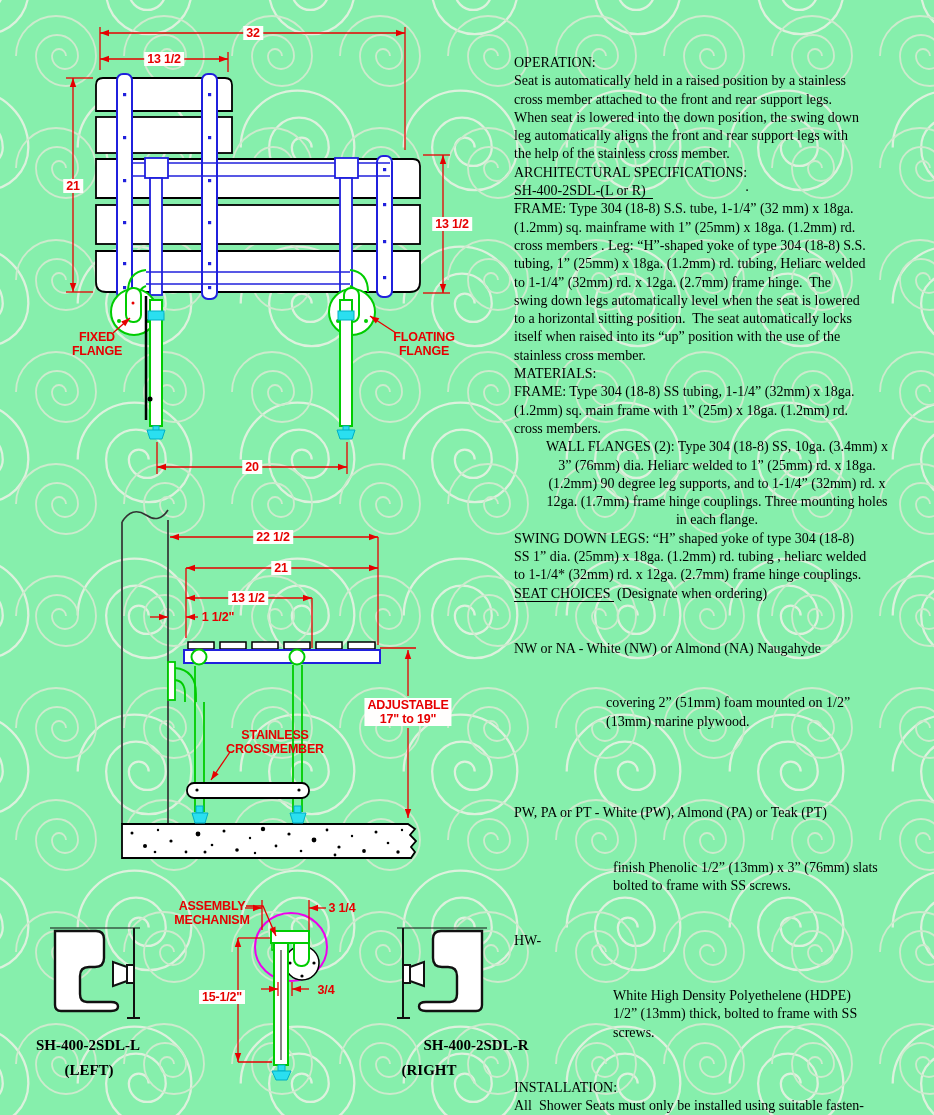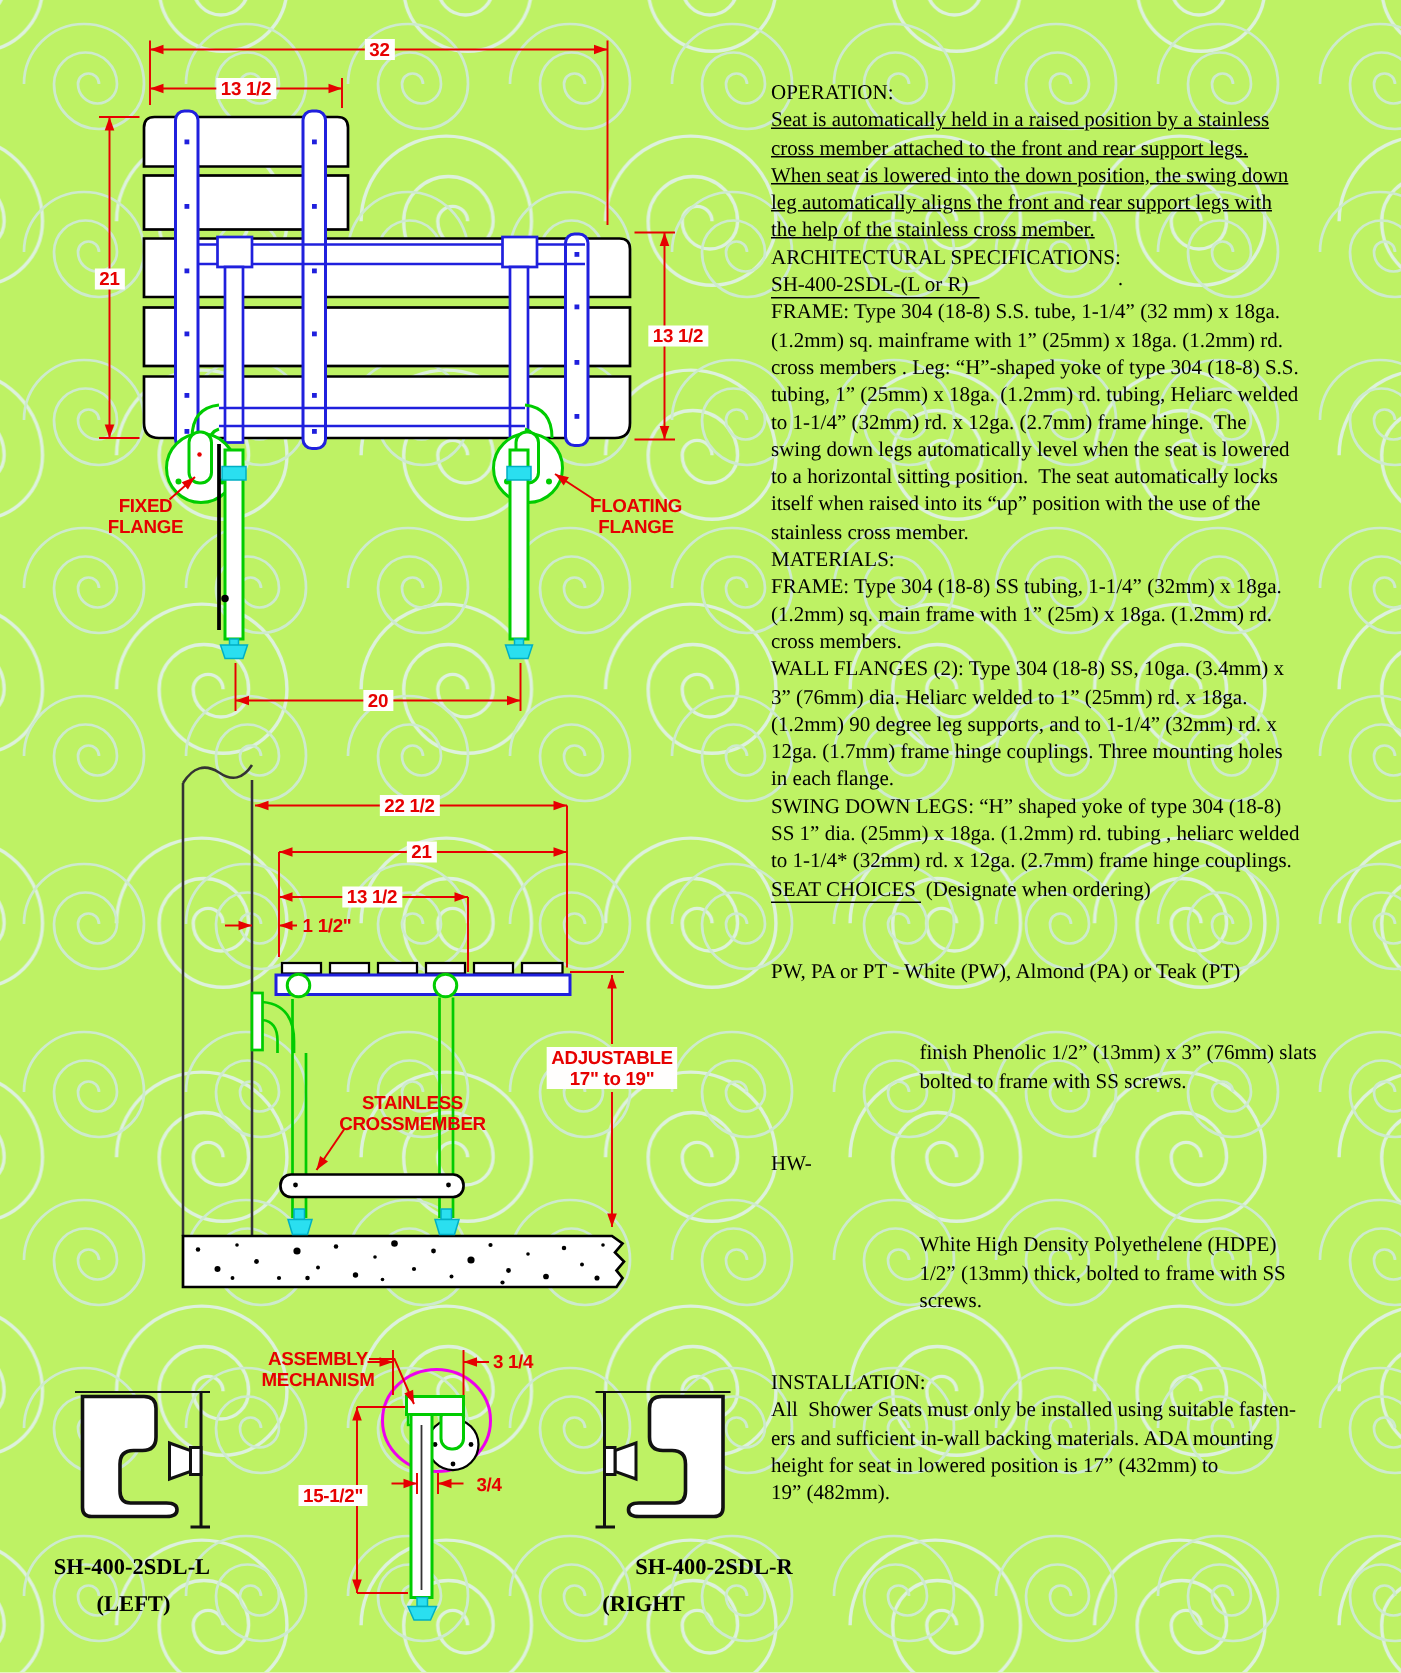--- a/index.html
+++ b/index.html
@@ -1,33 +1,33 @@
 <!DOCTYPE html>
 <html><head>
 <meta charset="utf-8">
 <style>
   html,body{margin:0;padding:0;background:#fff;}
-  .page{position:relative;width:934px;height:1115px;background:#bef264;overflow:hidden;
+  .page{position:relative;width:934px;height:1115px;background:#86efac;overflow:hidden;
         font-family:"Liberation Serif",serif;}
   svg.art{position:absolute;left:0;top:0;}
   .lbl{position:absolute;transform:translate(-50%,-50%);color:#e60000;
        font:bold 12.5px/14px "Liberation Sans",sans-serif;text-align:center;
        white-space:pre-line;letter-spacing:-0.2px;z-index:3;}
   .dim{background:#fffefd;padding:0 3px;}
   .lbl-lg{font-size:13.5px;letter-spacing:0.2px;}
   .model{position:absolute;transform:translate(-50%,-50%);color:#000;
          font:bold 15px/18px "Liberation Serif",serif;white-space:nowrap;z-index:3;}
   .specs{position:absolute;left:514px;top:54px;width:406px;color:#000;
          font:14px/18.3px "Liberation Serif",serif;z-index:3;}
   .specs .p{white-space:pre-wrap;margin:0;}
   .u{border-bottom:1.3px solid #000;padding-right:7px;}
   .useat{border-bottom:1.3px solid #000;padding-right:3px;}
   .dot{margin-left:92px;}
-  .mb22{margin-bottom:22px;text-decoration:underline;} .mb58{margin-bottom:58px;} .mb16{margin-bottom:16px;}
-  .mb20{margin-bottom:20px;} .mb14{margin-bottom:14px;} .mb17{margin-bottom:17px;}
+  .mb22{margin-bottom:22px;} .mb58{margin-bottom:58px;} .mb16{margin-bottom:16px;}
+  .mb20{margin-bottom:20px;} .mb14{margin-bottom:14px;text-align:center;} .mb17{margin-bottom:17px;}
   .mb18{margin-bottom:18px;}
   .item-rest92{margin-left:92px;white-space:pre-wrap;}
   .item-rest99{margin-left:99px;white-space:pre-wrap;}
   .hw{position:relative;}
   .hw .lead{position:absolute;left:0;top:0;white-space:pre;}
 </style>
 </head>
 <body>
 
 <div class="page">
@@ -394,20 +394,25 @@
 (1.2mm) 90 degree leg supports, and to 1-1/4” (32mm) rd. x
 12ga. (1.7mm) frame hinge couplings. Three mounting holes
 in each flange.</div>
 
     <div class="p mb17">SWING DOWN LEGS: “H” shaped yoke of type 304 (18-8)
 SS 1” dia. (25mm) x 18ga. (1.2mm) rd. tubing , heliarc welded
 to 1-1/4* (32mm) rd. x 12ga. (2.7mm) frame hinge couplings.</div>
 
     <div class="p"><span class="useat">SEAT CHOICES</span><span> (Designate when ordering)</span></div>
     <div class="p mb18">
+      <div>NW or NA - White (NW) or Almond (NA) Naugahyde</div>
+      <div class="item-rest92">covering 2” (51mm) foam mounted on 1/2”
+(13mm) marine plywood.</div>
+    </div>
+    <div class="p mb18">
       <div>PW, PA or PT - White (PW), Almond (PA) or Teak (PT)</div>
       <div class="item-rest99">finish Phenolic 1/2” (13mm) x 3” (76mm) slats
 bolted to frame with SS screws.</div>
     </div>
     <div class="p mb17 hw">
       <span class="lead">HW-</span>
       <div class="item-rest99">White High Density Polyethelene (HDPE)
 1/2” (13mm) thick, bolted to frame with SS
 screws.</div>
     </div>

